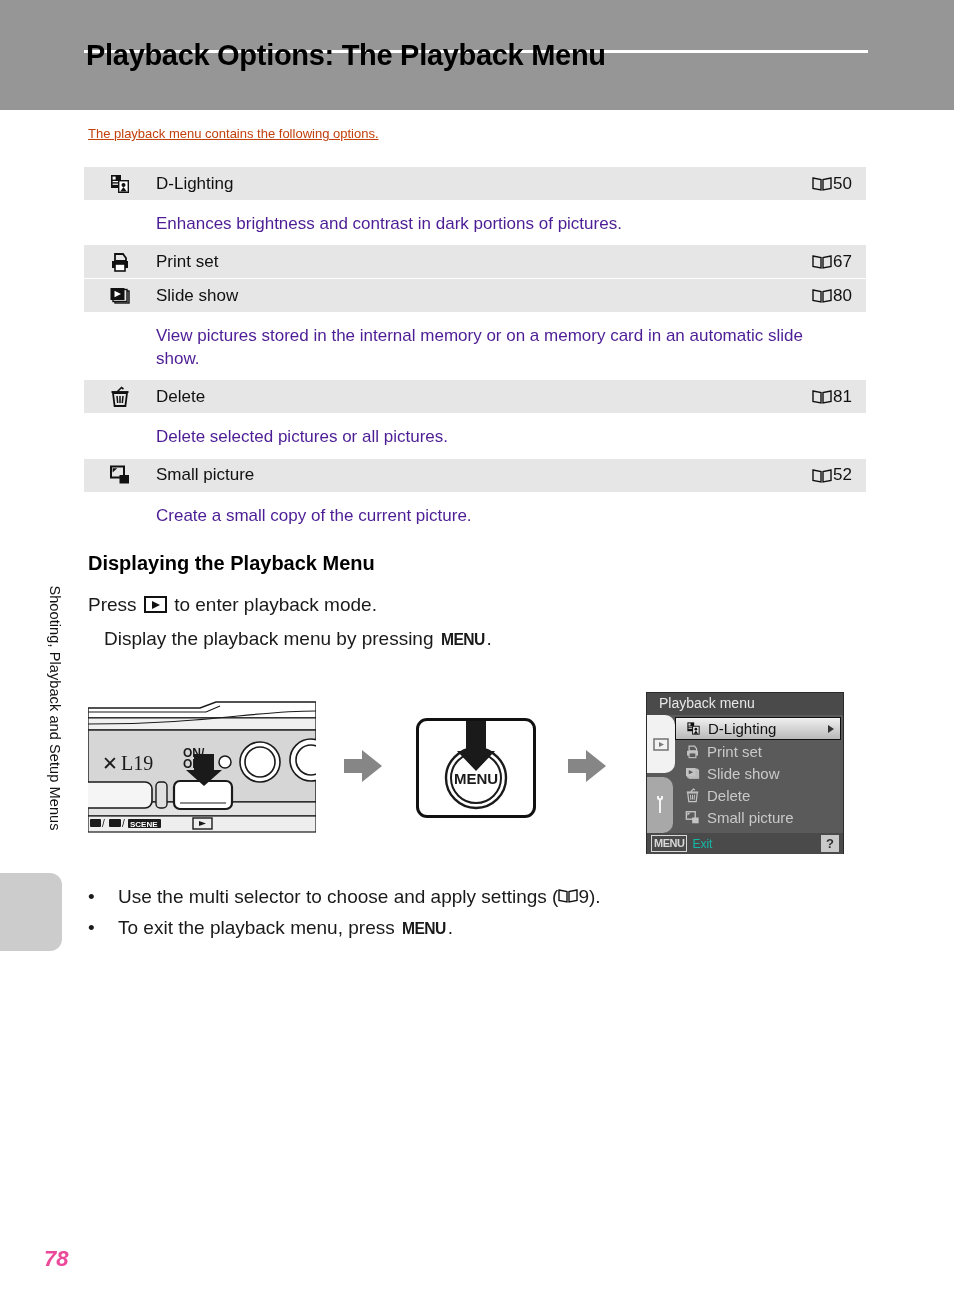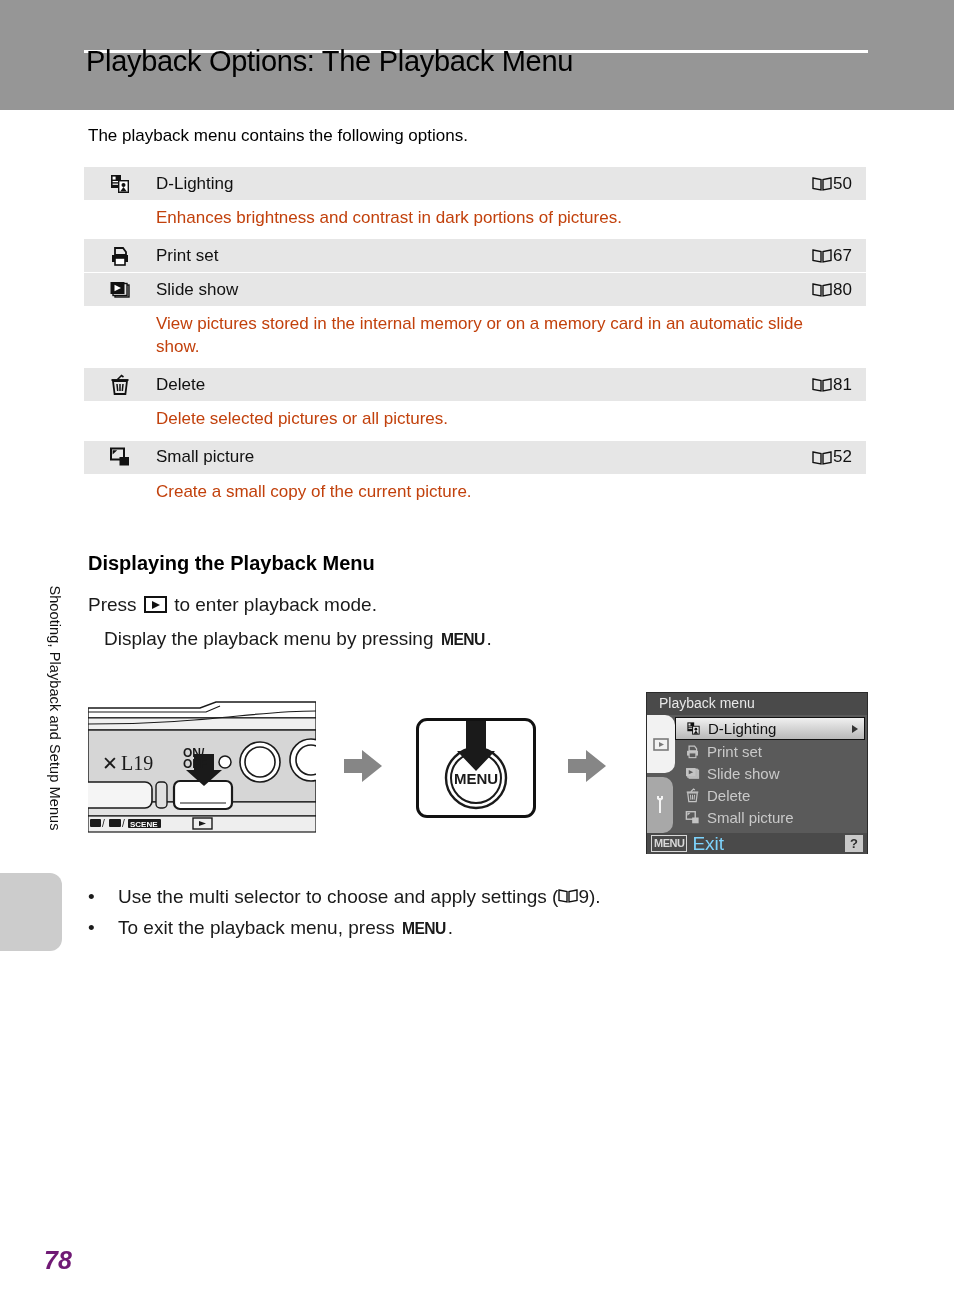--- a/index.html
+++ b/index.html
@@ -16,22 +16,22 @@
   
   .header-band {
     position: absolute; left:0; top:0; width:954px; height:110px;
     background:#969696;
   }
   .header-rule {
     position:absolute; left:84px; top:50px; width:784px; height:3px;
     background:#ffffff;
   }
   .page-title {
-    position:absolute; left:86px; top:45px;
-    font-size:29px; font-weight:normal; letter-spacing:-0.3px;
+    position:absolute; left:86px; top:39px;
+    font-size:29px; font-weight:bold; letter-spacing:-0.3px;
     color:#000; white-space:nowrap;
   }
 
   
   .side-label {
     position:absolute; left:-110px; top:700px;
     width:330px; text-align:center;
     transform: rotate(90deg);
     transform-origin: center center;
     font-size:14.5px; color:#111; white-space:nowrap;
@@ -39,43 +39,43 @@
   }
   .side-tab {
     position:absolute; left:-18px; top:873px;
     width:80px; height:78px;
     background:#cccccc; border-radius:0 12px 12px 0;
   }
 
   
   .intro {
     position:absolute; left:88px; top:126px;
-    font-size:17px; color:#000000;
+    font-size:13px; color:#c2410c;text-decoration:underline;
   }
 
   
   .opt-table { position:absolute; left:84px; top:166px; width:782px; }
   .opt-row {
     display:flex; align-items:center;
     height:34px; background:#e6e6e6;
     border-top:1px solid #ffffff;
   }
   .opt-icon {
     width:72px; display:flex; align-items:center; justify-content:center;
     flex:0 0 72px;
   }
   .opt-name { flex:1 1 auto; font-size:17px; color:#111; }
   .opt-ref {
     flex:0 0 auto; padding-right:14px;
     display:flex; align-items:center; gap:1px;
     font-size:17px; color:#111;
   }
   .opt-desc {
-    padding:7px 0 9px 72px;
-    font-size:17px; line-height:1.32; color:#c2410c;
+    padding:13px 0 9px 72px;
+    font-size:17px; line-height:1.32; color:#4c1d95;
     background:#ffffff;
   }
   .opt-desc-inner { max-width:690px; }
 
   
   .book-ico { display:inline-block; width:20px; height:15px; position:relative; }
   .book-ico svg { display:block; }
 
   
   .sect-h {
@@ -117,21 +117,21 @@
 
   
   .menu-btn-box {
     position:absolute; left:332px; top:28px;
     width:120px; height:100px;
     border:3px solid #111; border-radius:11px; background:#fff;
   }
 
   
   .lcd {
-    position:absolute; left:562px; top:2px; width:222px; height:162px;
+    position:absolute; left:562px; top:2px; width:198px; height:162px;
     background:#3d3d3d; border:1px solid #2b2b2b;
   }
   .lcd-title {
     height:22px; background:#4a4a4a; color:#e8e8e8;
     font-size:14px; padding:2px 0 0 12px;
   }
   .lcd-body { position:relative; height:118px; background:#5a5a5a; }
   .lcd-tabcol {
     position:absolute; left:0; top:0; width:28px; height:118px;
   }
@@ -164,36 +164,36 @@
   }
   .lcd-foot {
     height:21px; background:#4a4a4a;
     display:flex; align-items:center; padding:0 4px;
   }
   .menu-chip {
     border:1.5px solid #d8d8d8; color:#d8d8d8;
     font-size:11px; font-weight:bold; line-height:1;
     padding:2px 2px; letter-spacing:-0.5px; margin-right:5px;
   }
-  .foot-txt { color:#7dd3fc; font-size:19px; }
+  .foot-txt { color:#14b8a6; font-size:12px; }
   .help-chip {
     margin-left:auto; width:18px;height:17px;
     background:#c9c9c9; color:#2e2e2e; font-size:13px; font-weight:bold;
     display:flex;align-items:center;justify-content:center;
   }
 
   
   .bul { position:absolute; left:88px; font-size:19px; color:#1a1a1a; }
   .bul .dot { position:absolute; left:0; top:0; }
   .bul-txt { display:inline-block; padding-left:30px; }
 
   
   .pg-num {
     position:absolute; left:44px; top:1246px;
-    font-size:25px; font-style:italic; font-weight:bold; color:#701a75;
+    font-size:22px; font-style:italic; font-weight:bold; color:#ec4899;
   }
 </style>
 </head>
 <body>
 
 <div class="header-band">
   <div class="header-rule"></div>
   <div class="page-title">Playback Options: The Playback Menu</div>
 </div>
 

